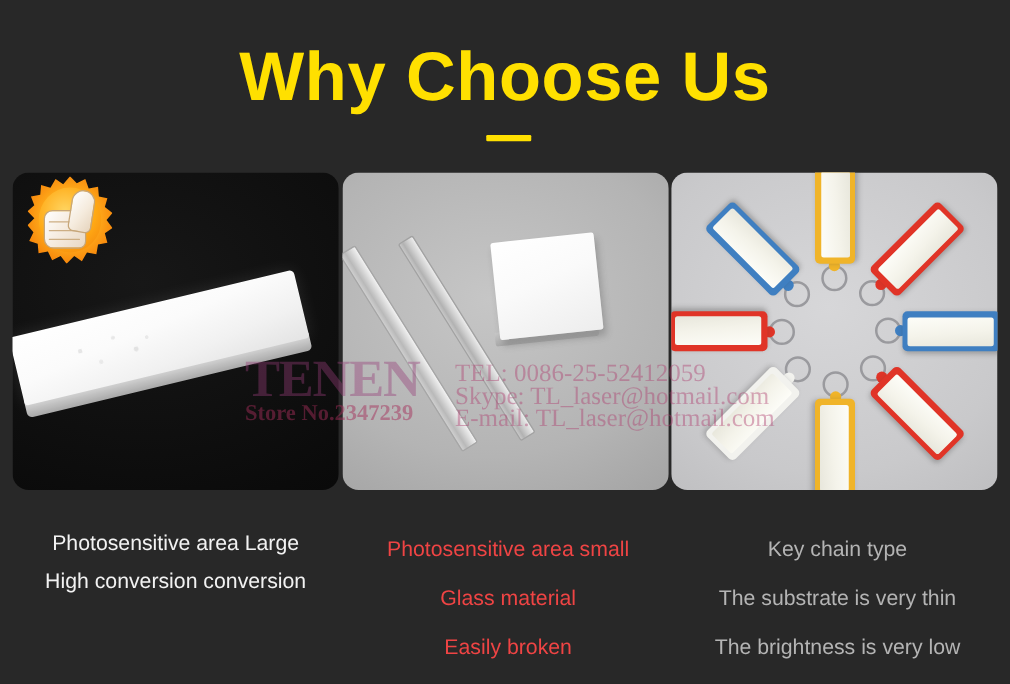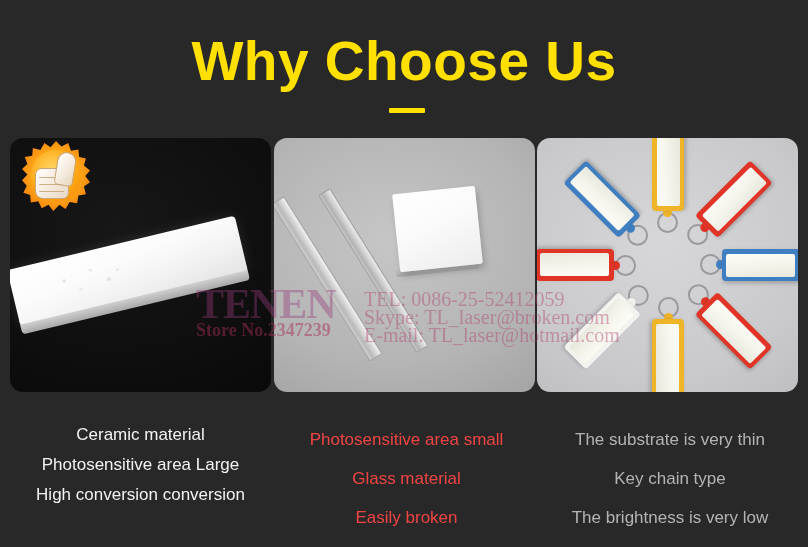--- a/index.html
+++ b/index.html
@@ -439,41 +439,40 @@
               </div>
             </div>
           </div>
       </div>
     </div>
 
     <div class="watermark">
       <div class="wm-logo">TENEN</div>
       <div class="wm-store">Store No.2347239</div>
       <div class="wm-line c1">TEL: 0086-25-52412059</div>
-      <div class="wm-line c2">Skype: TL_laser@broken.com</div>
+      <div class="wm-line c2">Skype: TL_laser@hotmail.com</div>
       <div class="wm-line c3">E-mail: TL_laser@hotmail.com</div>
     </div>
 
   </div>
 
   <div id="captions">
 
     <div class="caption-col col-1">
-      <span class="caption-line">Ceramic material</span>
       <span class="caption-line">Photosensitive area Large</span>
       <span class="caption-line">High conversion conversion</span>
     </div>
 
     <div class="caption-col col-2">
       <span class="caption-line">Photosensitive area small</span>
       <span class="caption-line">Glass material</span>
       <span class="caption-line">Easily broken</span>
     </div>
 
     <div class="caption-col col-3">
+      <span class="caption-line">Key chain type</span>
       <span class="caption-line">The substrate is very thin</span>
-      <span class="caption-line">Key chain type</span>
       <span class="caption-line">The brightness is very low</span>
     </div>
 
   </div>
 
 </div>
 
 </body></html>

